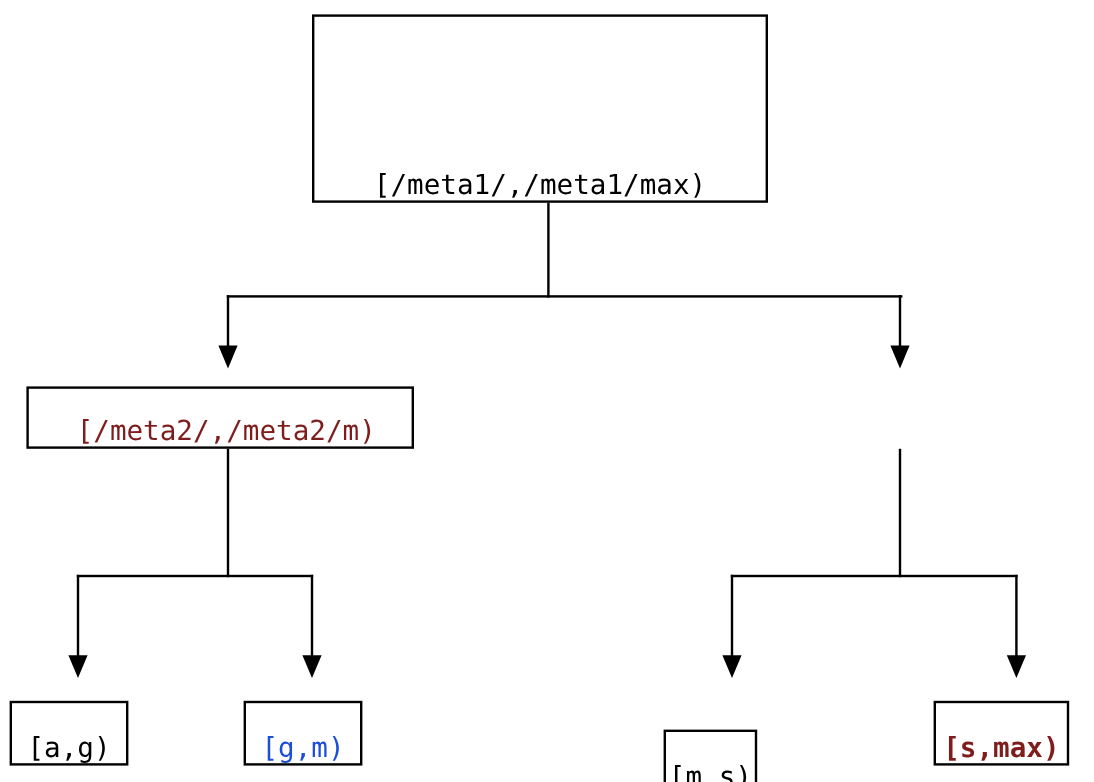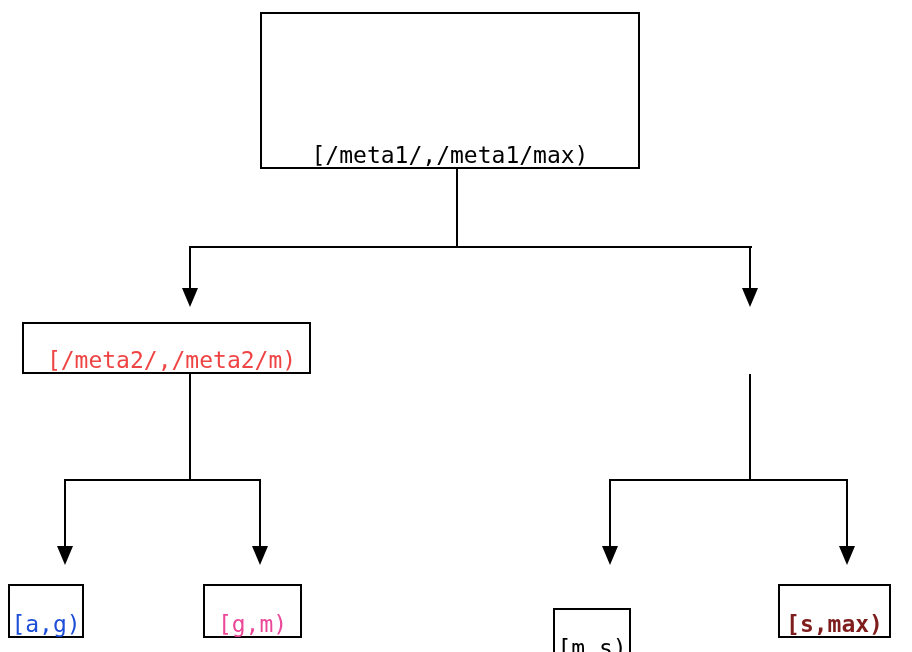--- a/index.html
+++ b/index.html
@@ -52,43 +52,43 @@
     <span>[/meta1/,/meta1/max)</span>
   </div>
 
   <div class="line v" style="left: 456px; top: 169px; height: 79px; background: rgb(0, 0, 0);"></div>
   <div class="line h" style="left: 189px; top: 246px; width: 563px; background: rgb(0, 0, 0);"></div>
   <div class="line v" style="left: 189px; top: 246px; height: 44px; background: rgb(0, 0, 0);"></div>
   <div class="arrow" style="left: 182px; top: 288px; border-top-color: rgb(0, 0, 0);"></div>
   <div class="line v" style="left: 749px; top: 246px; height: 44px; background: rgb(0, 0, 0);"></div>
   <div class="arrow" style="left: 742px; top: 288px; border-top-color: rgb(0, 0, 0);"></div>
 
-  <div class="node" style="left: 22px; top: 322px; width: 289px; height: 52px; border-color: rgb(0, 0, 0); color: #ef4444; padding-left: 10px;">
+  <div class="node" style="left: 22px; top: 322px; width: 323px; height: 52px; border-color: rgb(0, 0, 0); color: #7f1d1d; padding-left: 10px;">
     <span>[/meta2/,/meta2/m)</span>
   </div>
 
 
   <div class="line v" style="left: 189px; top: 374px; height: 107px; background: rgb(0, 0, 0);"></div>
   <div class="line h" style="left: 64px; top: 479px; width: 197px; background: rgb(0, 0, 0);"></div>
   <div class="line v" style="left: 64px; top: 479px; height: 68px; background: rgb(0, 0, 0);"></div>
   <div class="arrow" style="left: 57px; top: 546px; border-top-color: rgb(0, 0, 0);"></div>
   <div class="line v" style="left: 259px; top: 479px; height: 68px; background: rgb(0, 0, 0);"></div>
   <div class="arrow" style="left: 252px; top: 546px; border-top-color: rgb(0, 0, 0);"></div>
 
   <div class="line v" style="left: 749px; top: 374px; height: 107px; background: rgb(0, 0, 0);"></div>
   <div class="line h" style="left: 609px; top: 479px; width: 239px; background: rgb(0, 0, 0);"></div>
   <div class="line v" style="left: 609px; top: 479px; height: 68px; background: rgb(0, 0, 0);"></div>
   <div class="arrow" style="left: 602px; top: 546px; border-top-color: rgb(0, 0, 0);"></div>
   <div class="line v" style="left: 846px; top: 479px; height: 68px; background: rgb(0, 0, 0);"></div>
   <div class="arrow" style="left: 839px; top: 546px; border-top-color: rgb(0, 0, 0);"></div>
 
-  <div class="node" style="left: 8px; top: 584px; width: 76px; height: 54px; border-color: rgb(0, 0, 0); color: #1d4ed8;">
+  <div class="node" style="left: 8px; top: 584px; width: 99px; height: 54px; border-color: rgb(0, 0, 0); color: #000000;">
     <span>[a,g)</span>
   </div>
-  <div class="node" style="left: 203px; top: 584px; width: 99px; height: 54px; border-color: rgb(0, 0, 0); color: #ec4899;">
+  <div class="node" style="left: 203px; top: 584px; width: 99px; height: 54px; border-color: rgb(0, 0, 0); color: #1d4ed8;">
     <span>[g,m)</span>
   </div>
   <div class="node" style="left: 553px; top: 584px; width: 78px; height: 54px; border-color: rgb(0, 0, 0); color: #000000; margin-top: 24px;">
     <span>[m,s)</span>
   </div>
   <div class="node" style="left: 778px; top: 584px; width: 113px; height: 54px; border-color: rgb(0, 0, 0); color: #7f1d1d; font-weight: bold;">
     <span>[s,max)</span>
   </div>
 
 </div>

